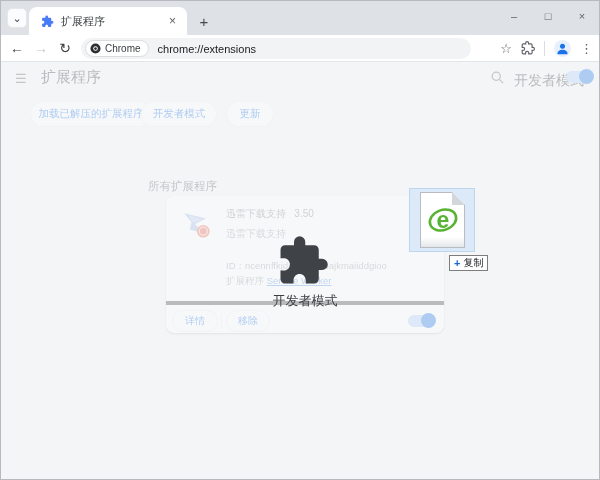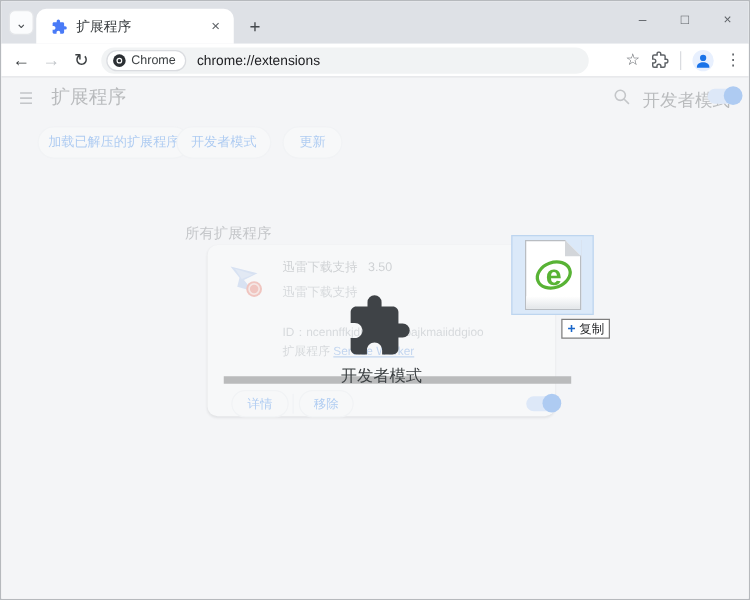--- a/index.html
+++ b/index.html
@@ -67,22 +67,22 @@
 
   
   .card { position:absolute; left:165px; top:134px; width:278px; height:137px; background:#fff;
           border-radius:8px; box-shadow:0 1px 2px rgba(60,64,67,.3); }
   .ext-icon { position:absolute; left:13px; top:10px; width:36px; height:36px; }
   .ext-name-row { position:absolute; left:60px; top:11px; font-size:10px; color:#80868b;text-align:center; }
   .ext-desc { position:absolute; left:60px; top:31px; font-size:10px; color:#9aa0a6; }
   .ext-id { position:absolute; left:60px; top:64px; font-size:9.5px; color:#9aa0a6; white-space:nowrap; }
   .ext-inspect { position:absolute; left:60px; top:79px; font-size:9.5px; color:#9aa0a6; }
   .ext-inspect a { color:#5a92e0; text-decoration:underline; }
-  .card-footer { position:absolute; left:13px; bottom:0; width:100%; height:32px;
-                 border-top:6px solid #404040; }
+  .card-footer { position:absolute; left:0; bottom:0; width:100%; height:32px;
+                 border-top:4px solid #404040; }
   .card-btn { position:absolute; top:5px; height:22px; border-radius:11px; background:#fff;
               border:1px solid #eceef1; color:#1a73e8; font-size:10px; display:flex;
               align-items:center; justify-content:center; }
   .btn-details { left:6px; width:46px; }
   .btn-remove  { left:60px; width:44px;text-align:center; }
   .card-sep { position:absolute; left:55px; top:8px; width:1px; height:16px; background:#eceef1; }
   .card-toggle { right:10px; top:10px; left:auto; }
 
   
   .drop-puzzle { position:absolute; left:275px; top:172px; width:54px; height:54px; }

